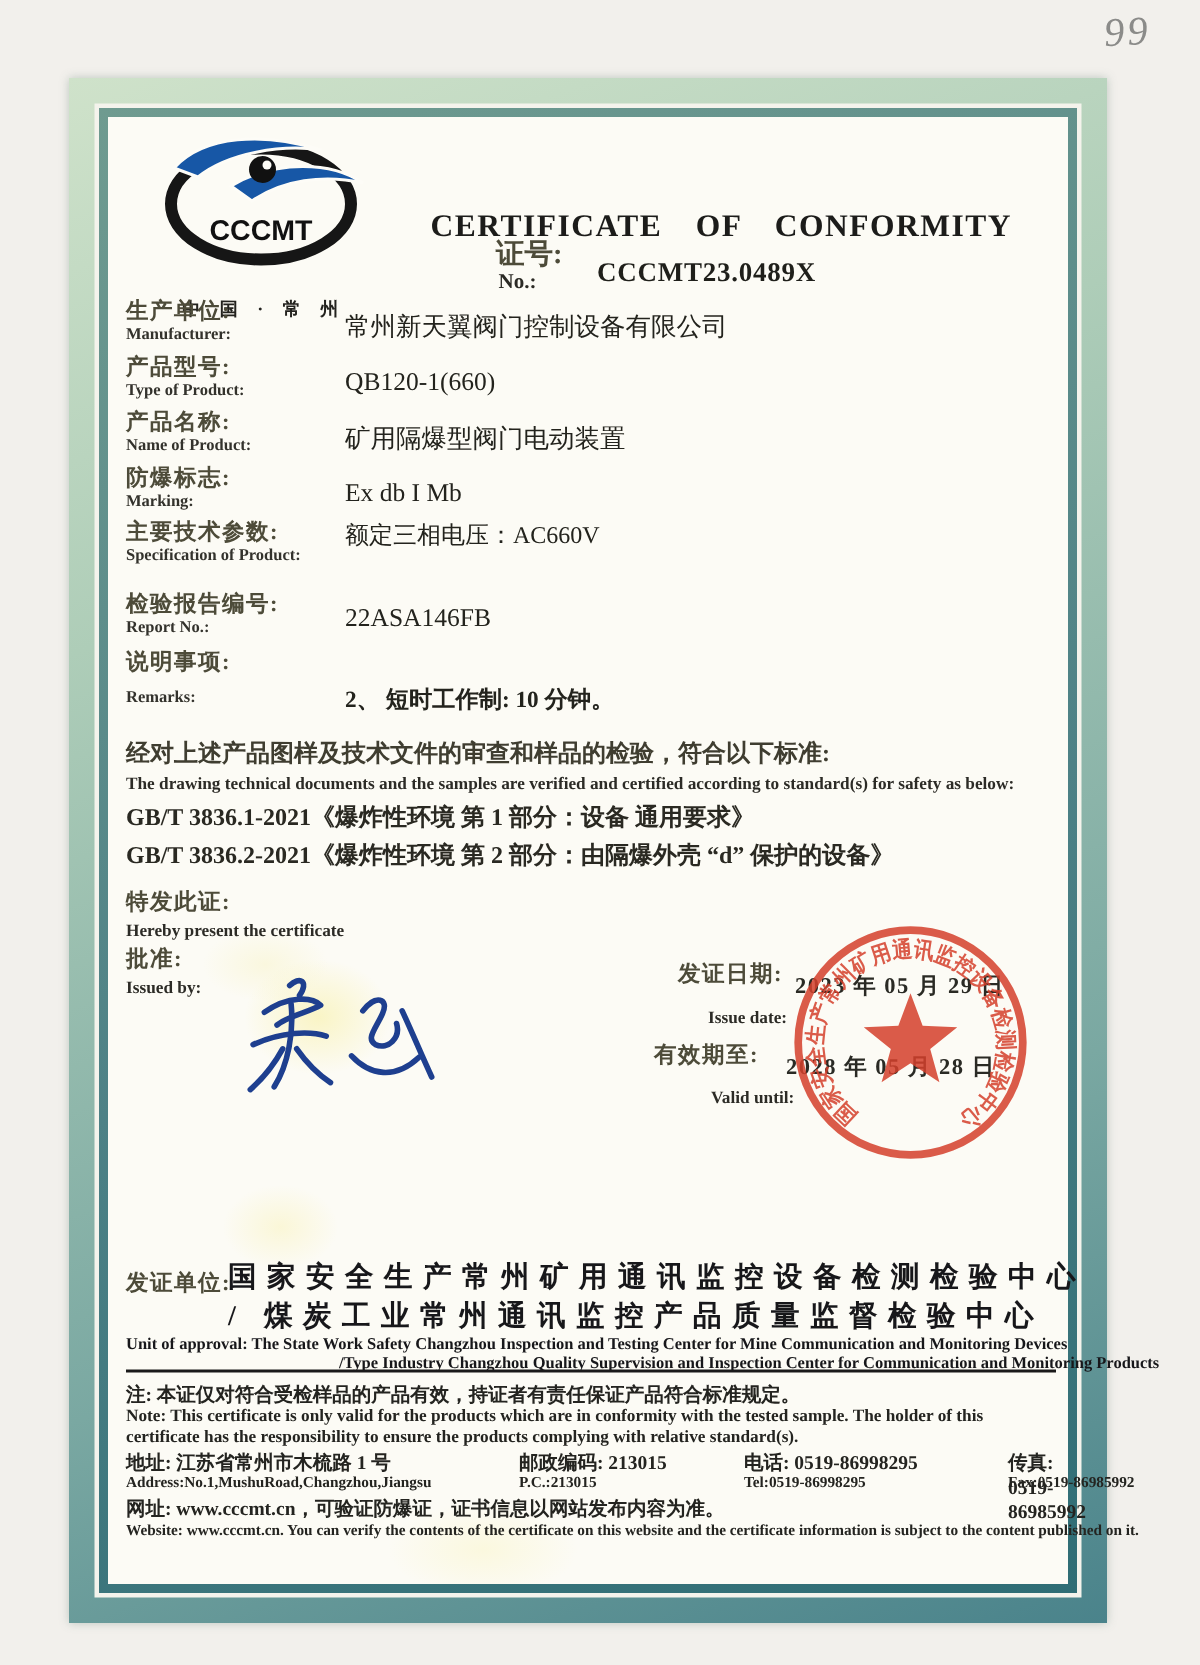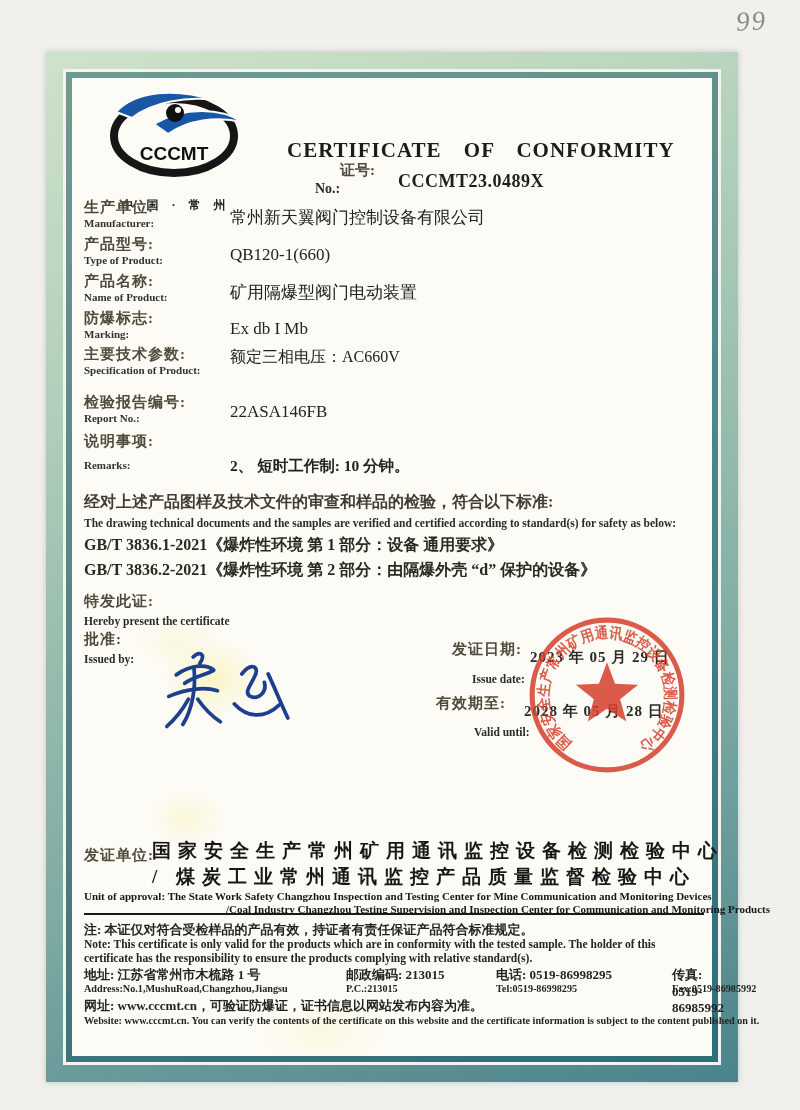--- a/index.html
+++ b/index.html
@@ -26,22 +26,22 @@
 
   .abs{position:absolute;}
   .cn-label{font-size:15px;font-weight:700;color:#4d4b39;letter-spacing:1px;}
   .en-label{font-size:11px;font-weight:700;color:#33322c;}
   .value{font-size:17px;color:#23231d;}
   .small-en{font-size:11.5px;font-weight:600;color:#2c2b26;}
 
   .title-cn{font-size:45px;font-weight:600;color:#171715;letter-spacing:14px;white-space:nowrap;}
   .title-en{font-size:21px;font-weight:600;color:#1c1c1a;letter-spacing:1px;word-spacing:16px;white-space:nowrap;}
 
-  .certno-label{font-size:15px;font-weight:700;color:#4d4b39;text-align:right;line-height:20px;}
-  .certno-en{font-size:14px;font-weight:600;color:#2b2a25;text-align:left;}
+  .certno-label{font-size:19px;font-weight:700;color:#4d4b39;text-align:right;line-height:20px;}
+  .certno-en{font-size:14px;font-weight:600;color:#2b2a25;text-align:center;}
   .certno{font-size:18px;font-weight:600;color:#1f1f1a;letter-spacing:.5px;}
 
   .std-cn{font-size:16px;font-weight:700;color:#3f3d30;}
   .std-item{font-size:16px;font-weight:600;color:#2a2922;}
 
   .date-val{font-size:15px;font-weight:600;color:#2a2a24;letter-spacing:1px;white-space:nowrap;}
 
   .approval-line{font-size:19px;font-weight:800;color:#17171a;letter-spacing:7px;white-space:nowrap;}
   .approval-en{font-size:11px;font-weight:700;color:#17171a;white-space:nowrap;}
   .rule{position:absolute;left:84px;top:913px;width:620px;height:2px;background:#1a1a1a;}
@@ -166,21 +166,21 @@
       <text font-size="14.5" fill="#d5402c" font-weight="700">
         <textPath href="#ring" startOffset="0" textLength="288" lengthAdjust="spacingAndGlyphs">国家安全生产常州矿用通讯监控设备检测检验中心</textPath>
       </text>
     </svg>
   </div>
 
   <div class="abs cn-label" style="left:84px;top:846px;font-size:15px;">发证单位:</div>
   <div class="abs approval-line" style="left:152px;top:838px;">国家安全生产常州矿用通讯监控设备检测检验中心</div>
   <div class="abs approval-line" style="left:152px;top:864px;">/ 煤炭工业常州通讯监控产品质量监督检验中心</div>
   <div class="abs approval-en" style="left:84px;top:890px;">Unit of approval: The State Work Safety Changzhou Inspection and Testing Center for Mine Communication and Monitoring Devices</div>
-  <div class="abs approval-en" style="left:226px;top:903px;">/Coal Industry Changzhou Testing Supervision and Inspection Center for Communication and Monitoring Products</div>
+  <div class="abs approval-en" style="left:226px;top:903px;">/Type Industry Changzhou Quality Supervision and Inspection Center for Communication and Monitoring Products</div>
 
   <div class="rule"></div>
 
   <div class="abs foot-cn" style="left:84px;top:921px;">注: 本证仅对符合受检样品的产品有效，持证者有责任保证产品符合标准规定。</div>
   <div class="abs foot-en" style="left:84px;top:937px;width:622px;">Note:  This certificate is only valid for the products which are in conformity with the tested sample. The holder of this certificate has the responsibility to ensure the products complying with relative standard(s).</div>
 
   <div class="abs addr-row" style="left:84px;top:966px;width:622px;">
     <span class="foot-cn">地址: 江苏省常州市木梳路 1 号</span>
     <span class="foot-cn">邮政编码: 213015</span>
     <span class="foot-cn">电话: 0519-86998295</span>

